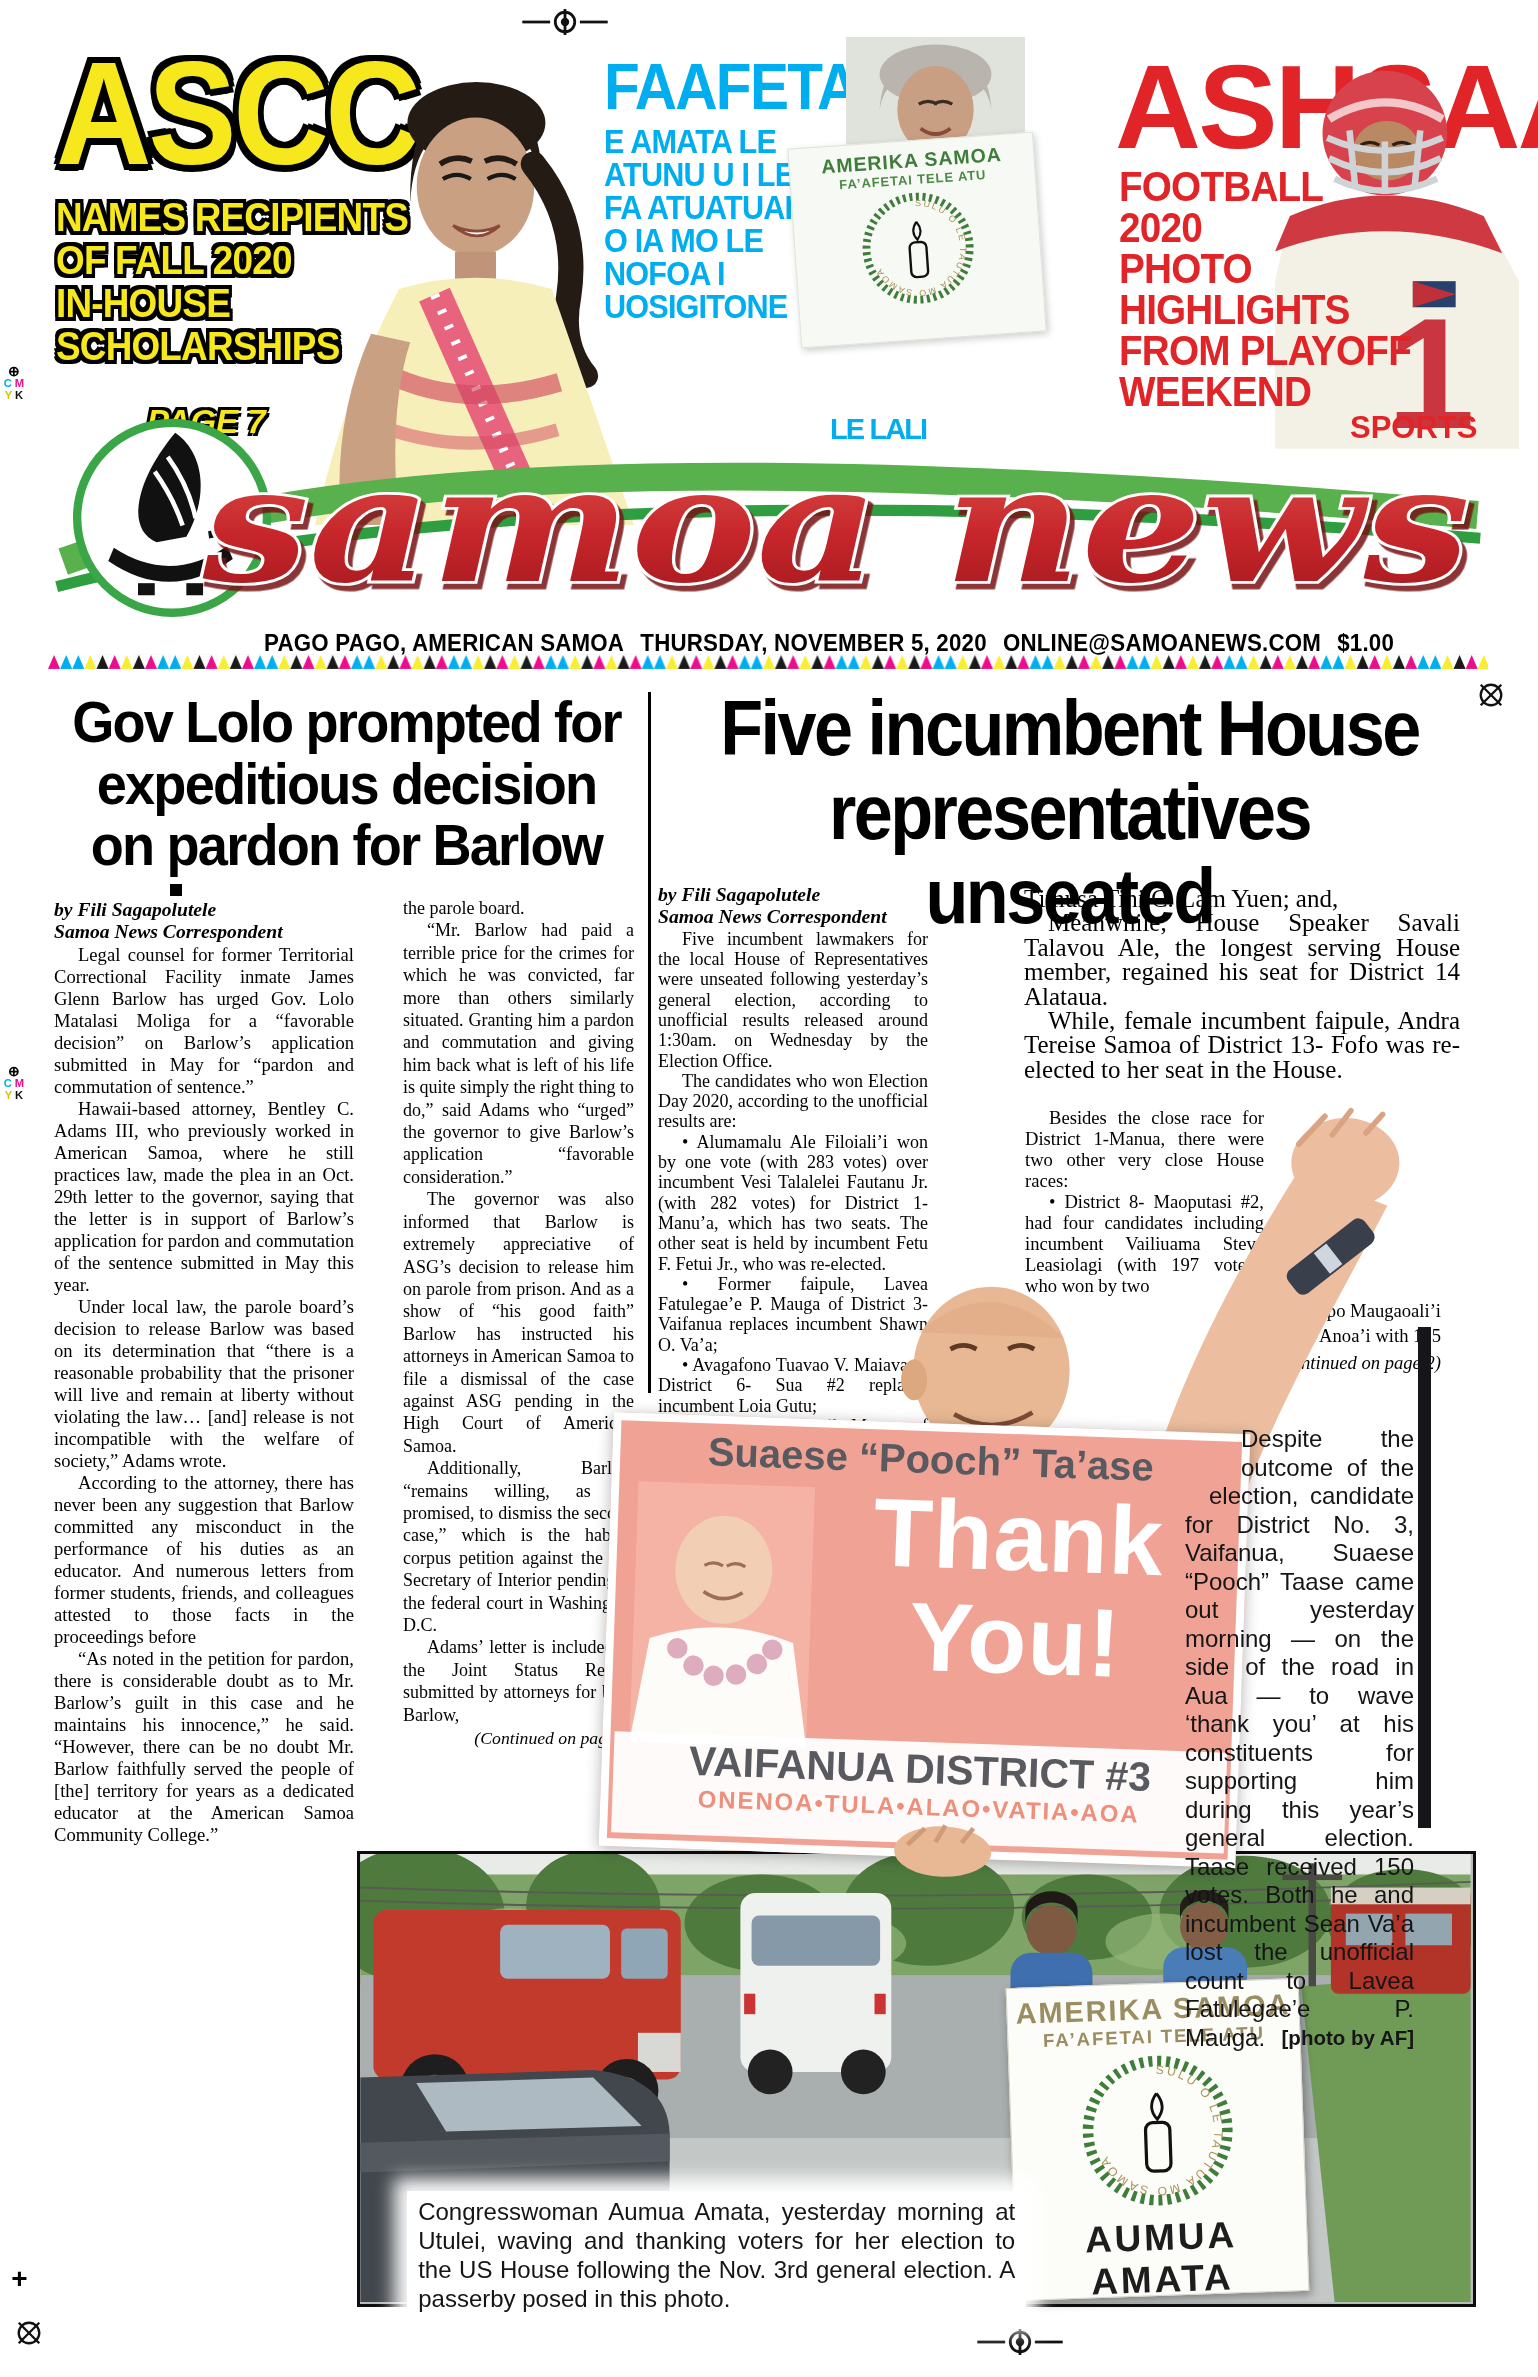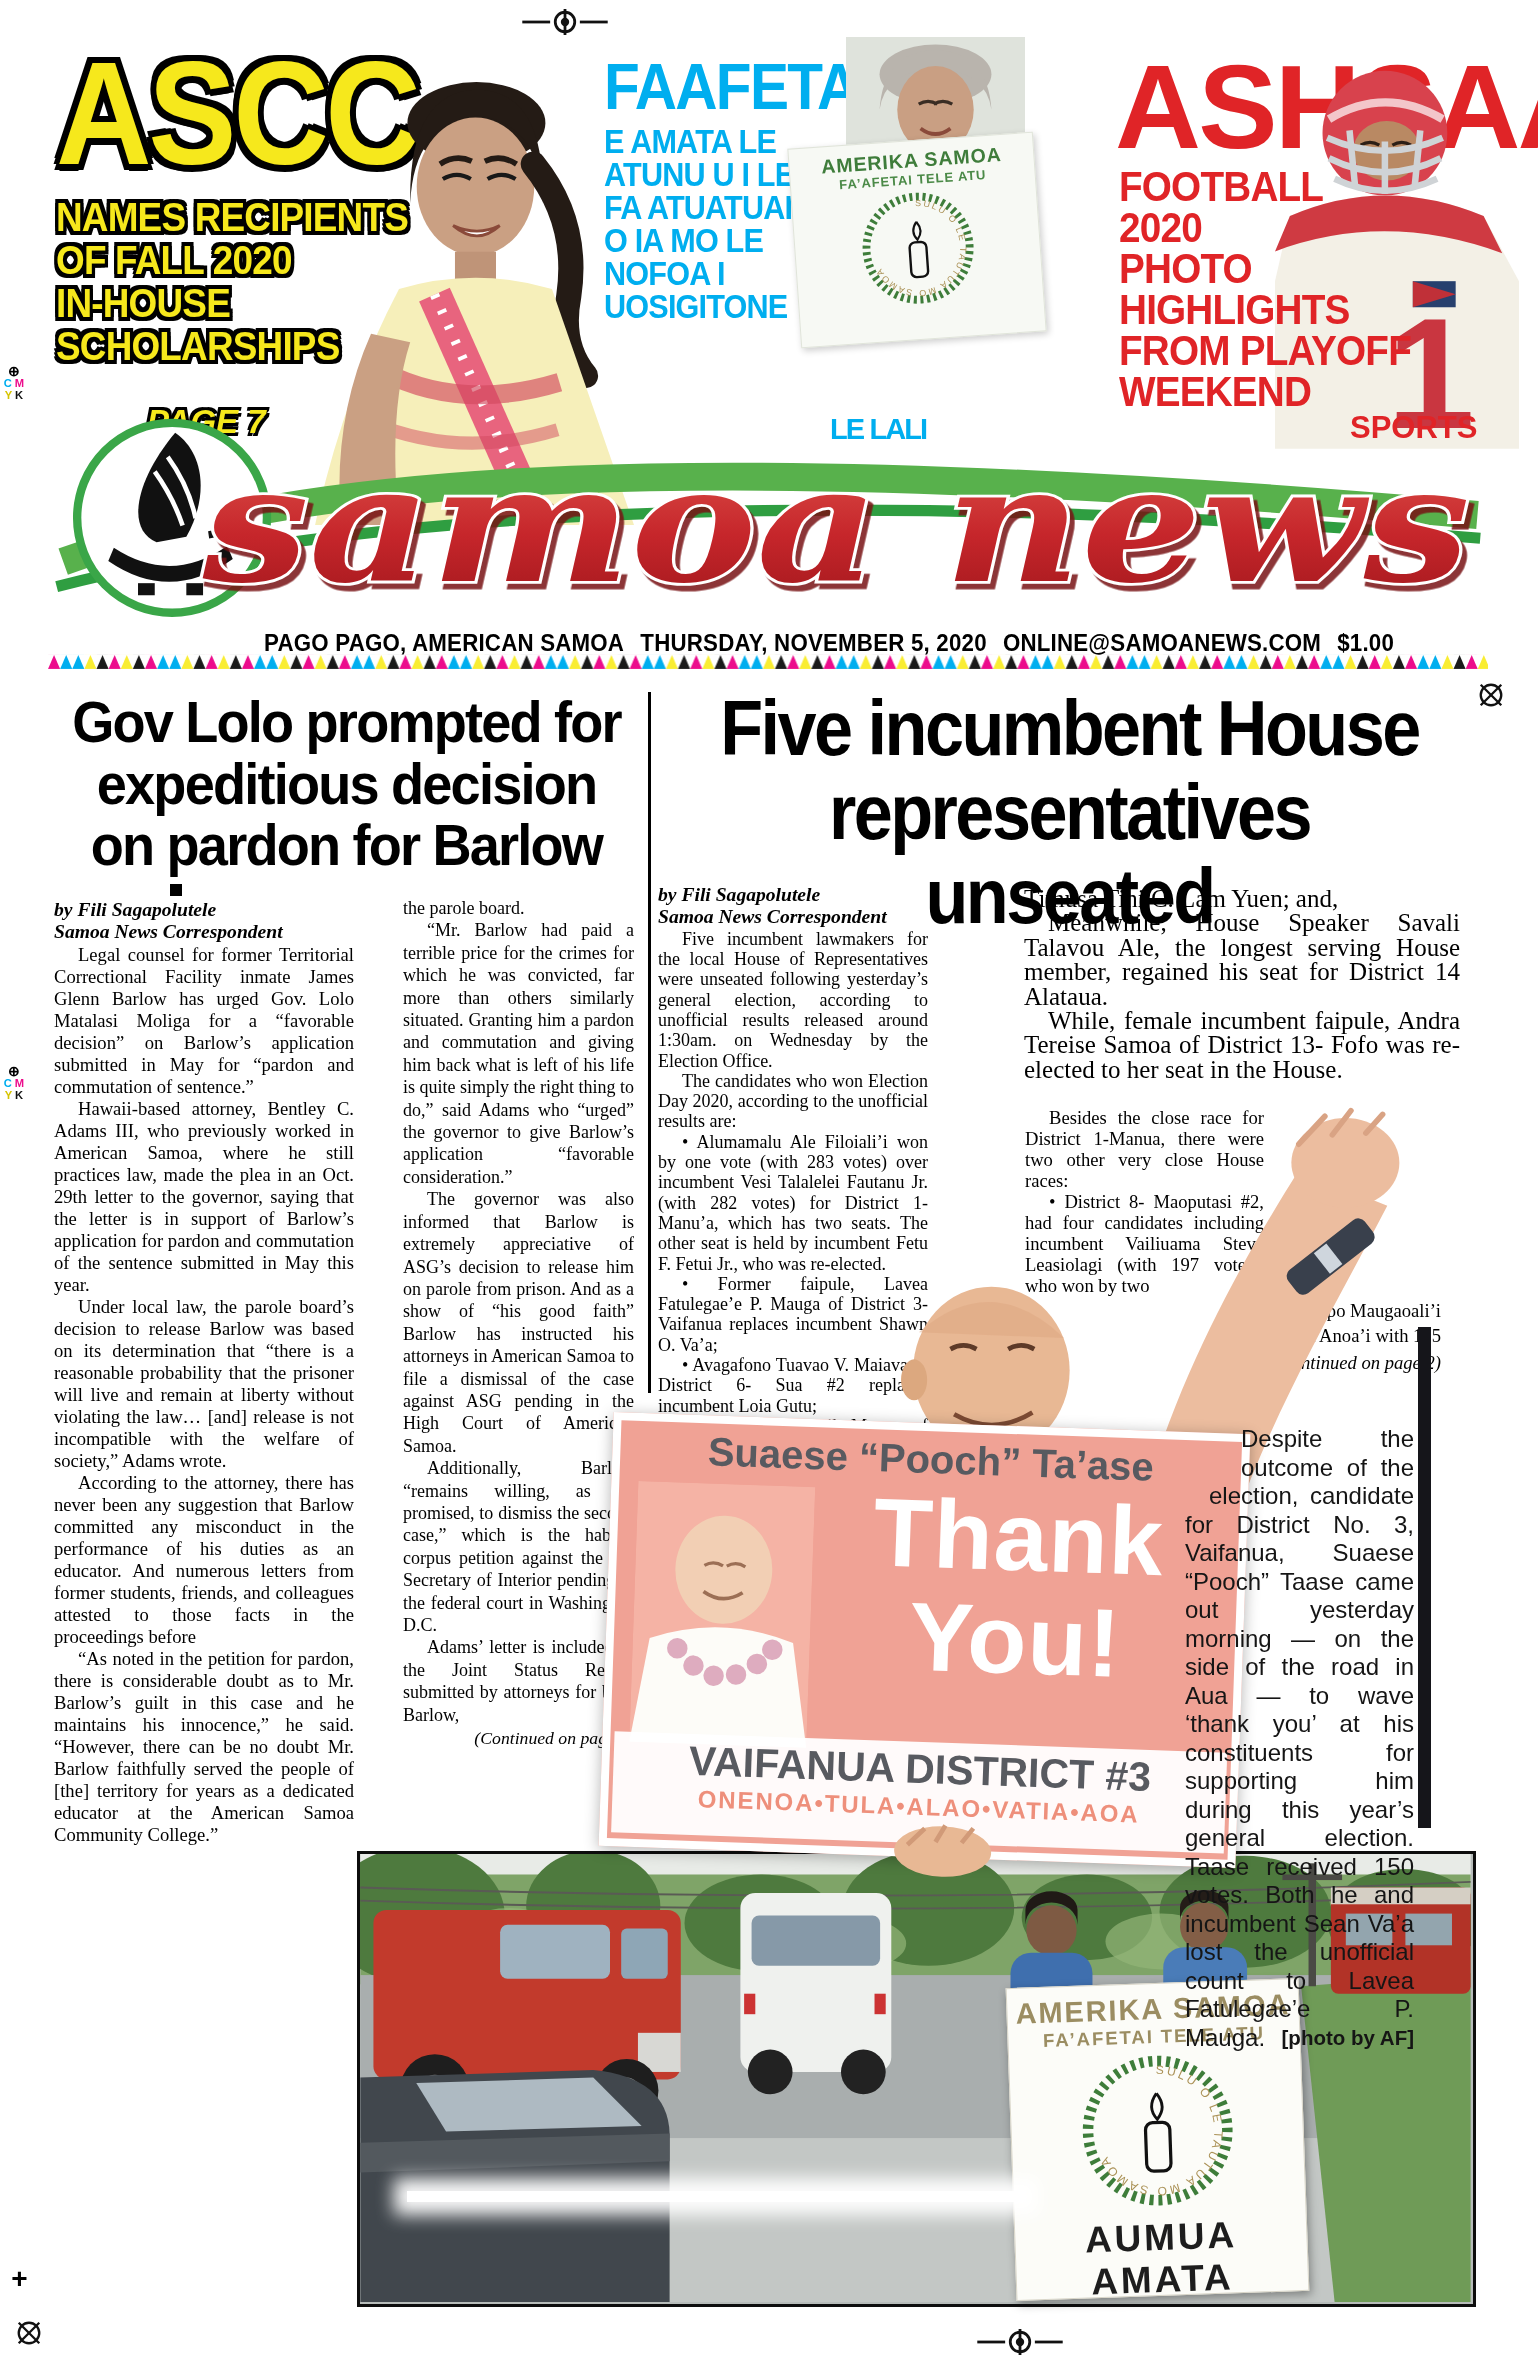--- a/index.html
+++ b/index.html
@@ -451,17 +451,18 @@
           </defs>
         <circle cx="100" cy="102" r="86" fill="none" stroke="#3e7d3a" stroke-width="13" stroke-dasharray="5 6"></circle>
         <text font-size="15" fill="#ab9257" letter-spacing="3"><textPath href="#wc2">SULU O LE TAUTUA MO SAMOA</textPath></text>
         <path d="M100,56 q13,17 0,32 q-13,-15 0,-32" fill="none" stroke="#111" stroke-width="3.5"></path>
         <rect x="85" y="92" width="30" height="60" rx="9" fill="none" stroke="#111" stroke-width="4"></rect>
       </svg>
       <div class="nm">AUMUA AMATA</div>
     </div>
 
     <div class="abs photocap" id="bp-caption" style="left:47px;top:337px;width:597px;font-size:24px;line-height:29px;">
+      <span>Congresswoman Aumua Amata, yesterday morning at Utulei, waving and thanking voters for her election to the US House following the Nov. 3rd general election. A passerby posed in this photo.</span>
     </div>
   </div>
 
 </div>
 
 
 </body></html>

